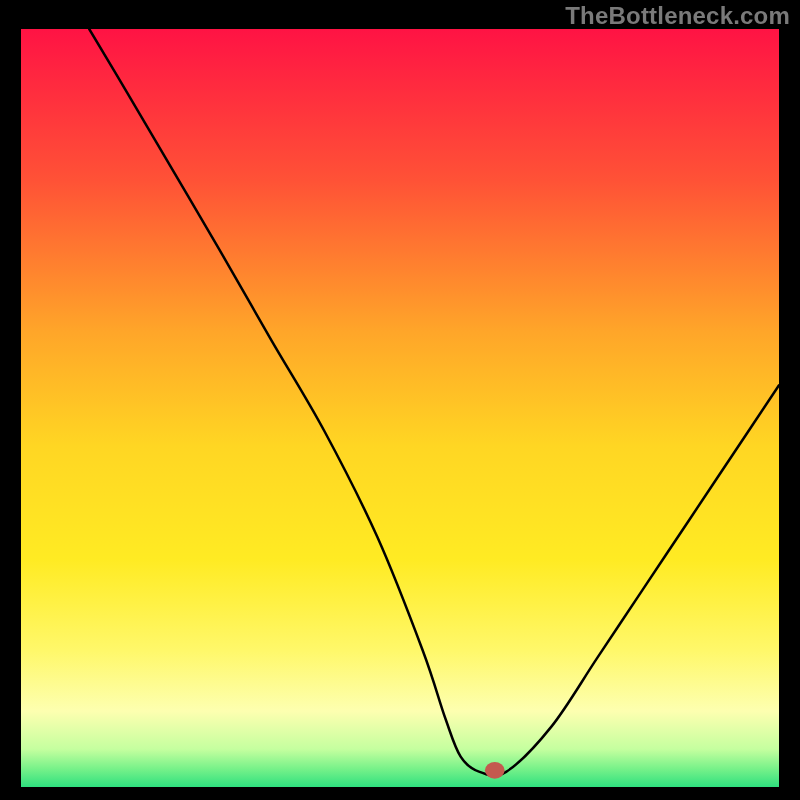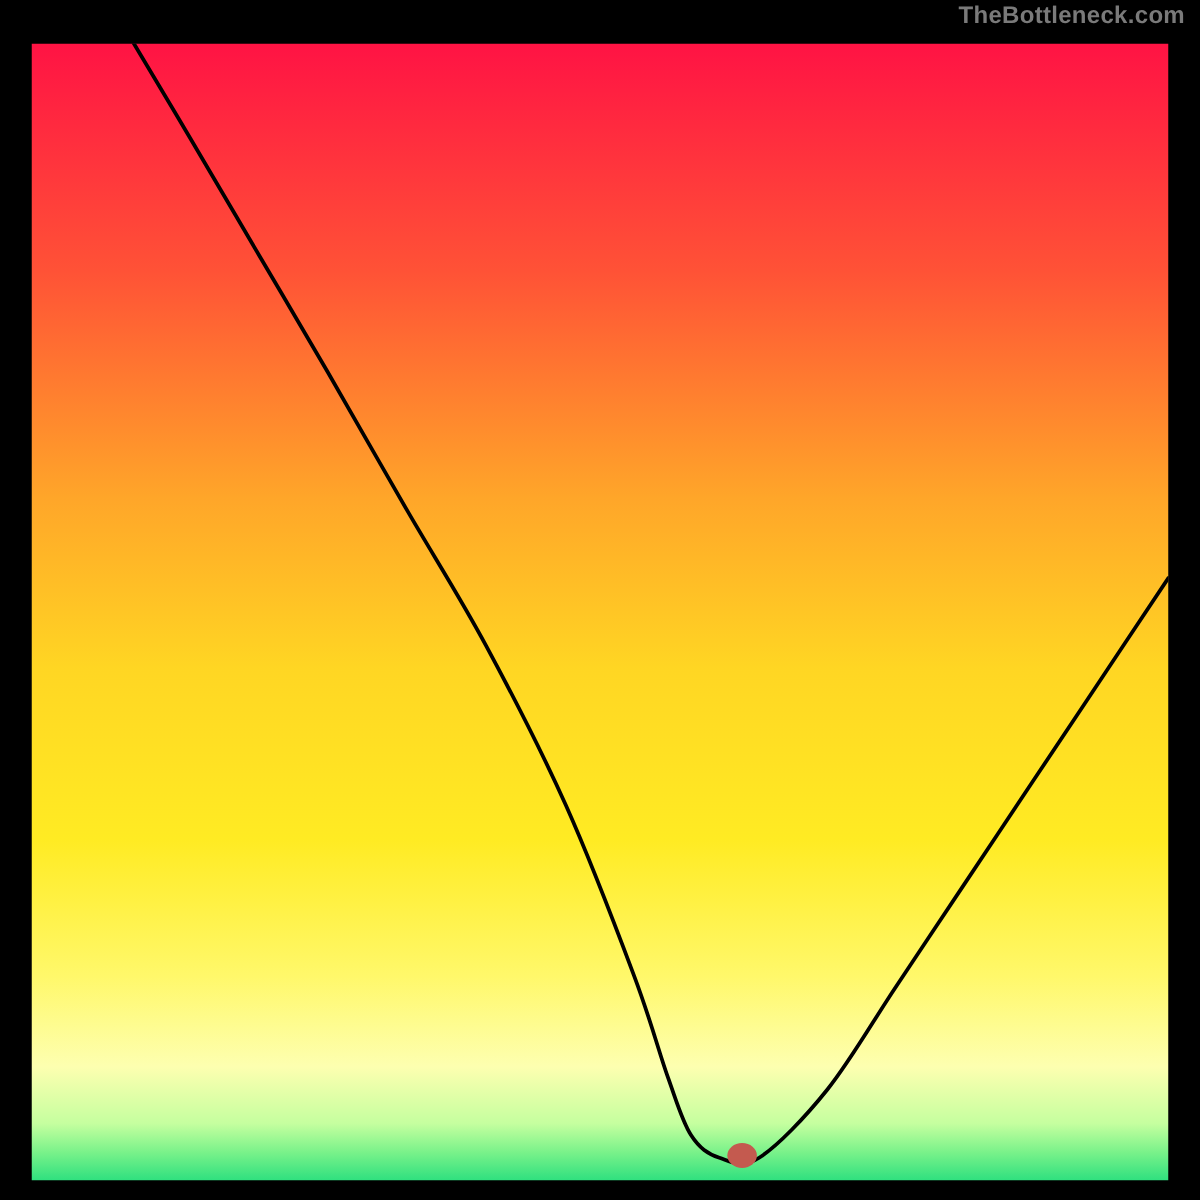--- a/index.html
+++ b/index.html
@@ -12,21 +12,21 @@
   }
   .frame {
     position: absolute;
     inset: 0;
   }
   .watermark {
     position: absolute;
     top: 2px;
     right: 10px;
     font-family: Arial, Helvetica, sans-serif;
-    font-size: 16px;
+    font-size: 24px;
     font-weight: 600;
     color: #7a7a7a;
     letter-spacing: 0.2px;
   }
   .plot {
     position: absolute;
     left: 21px;
     top: 29px;
     width: 758px;
     height: 758px;

